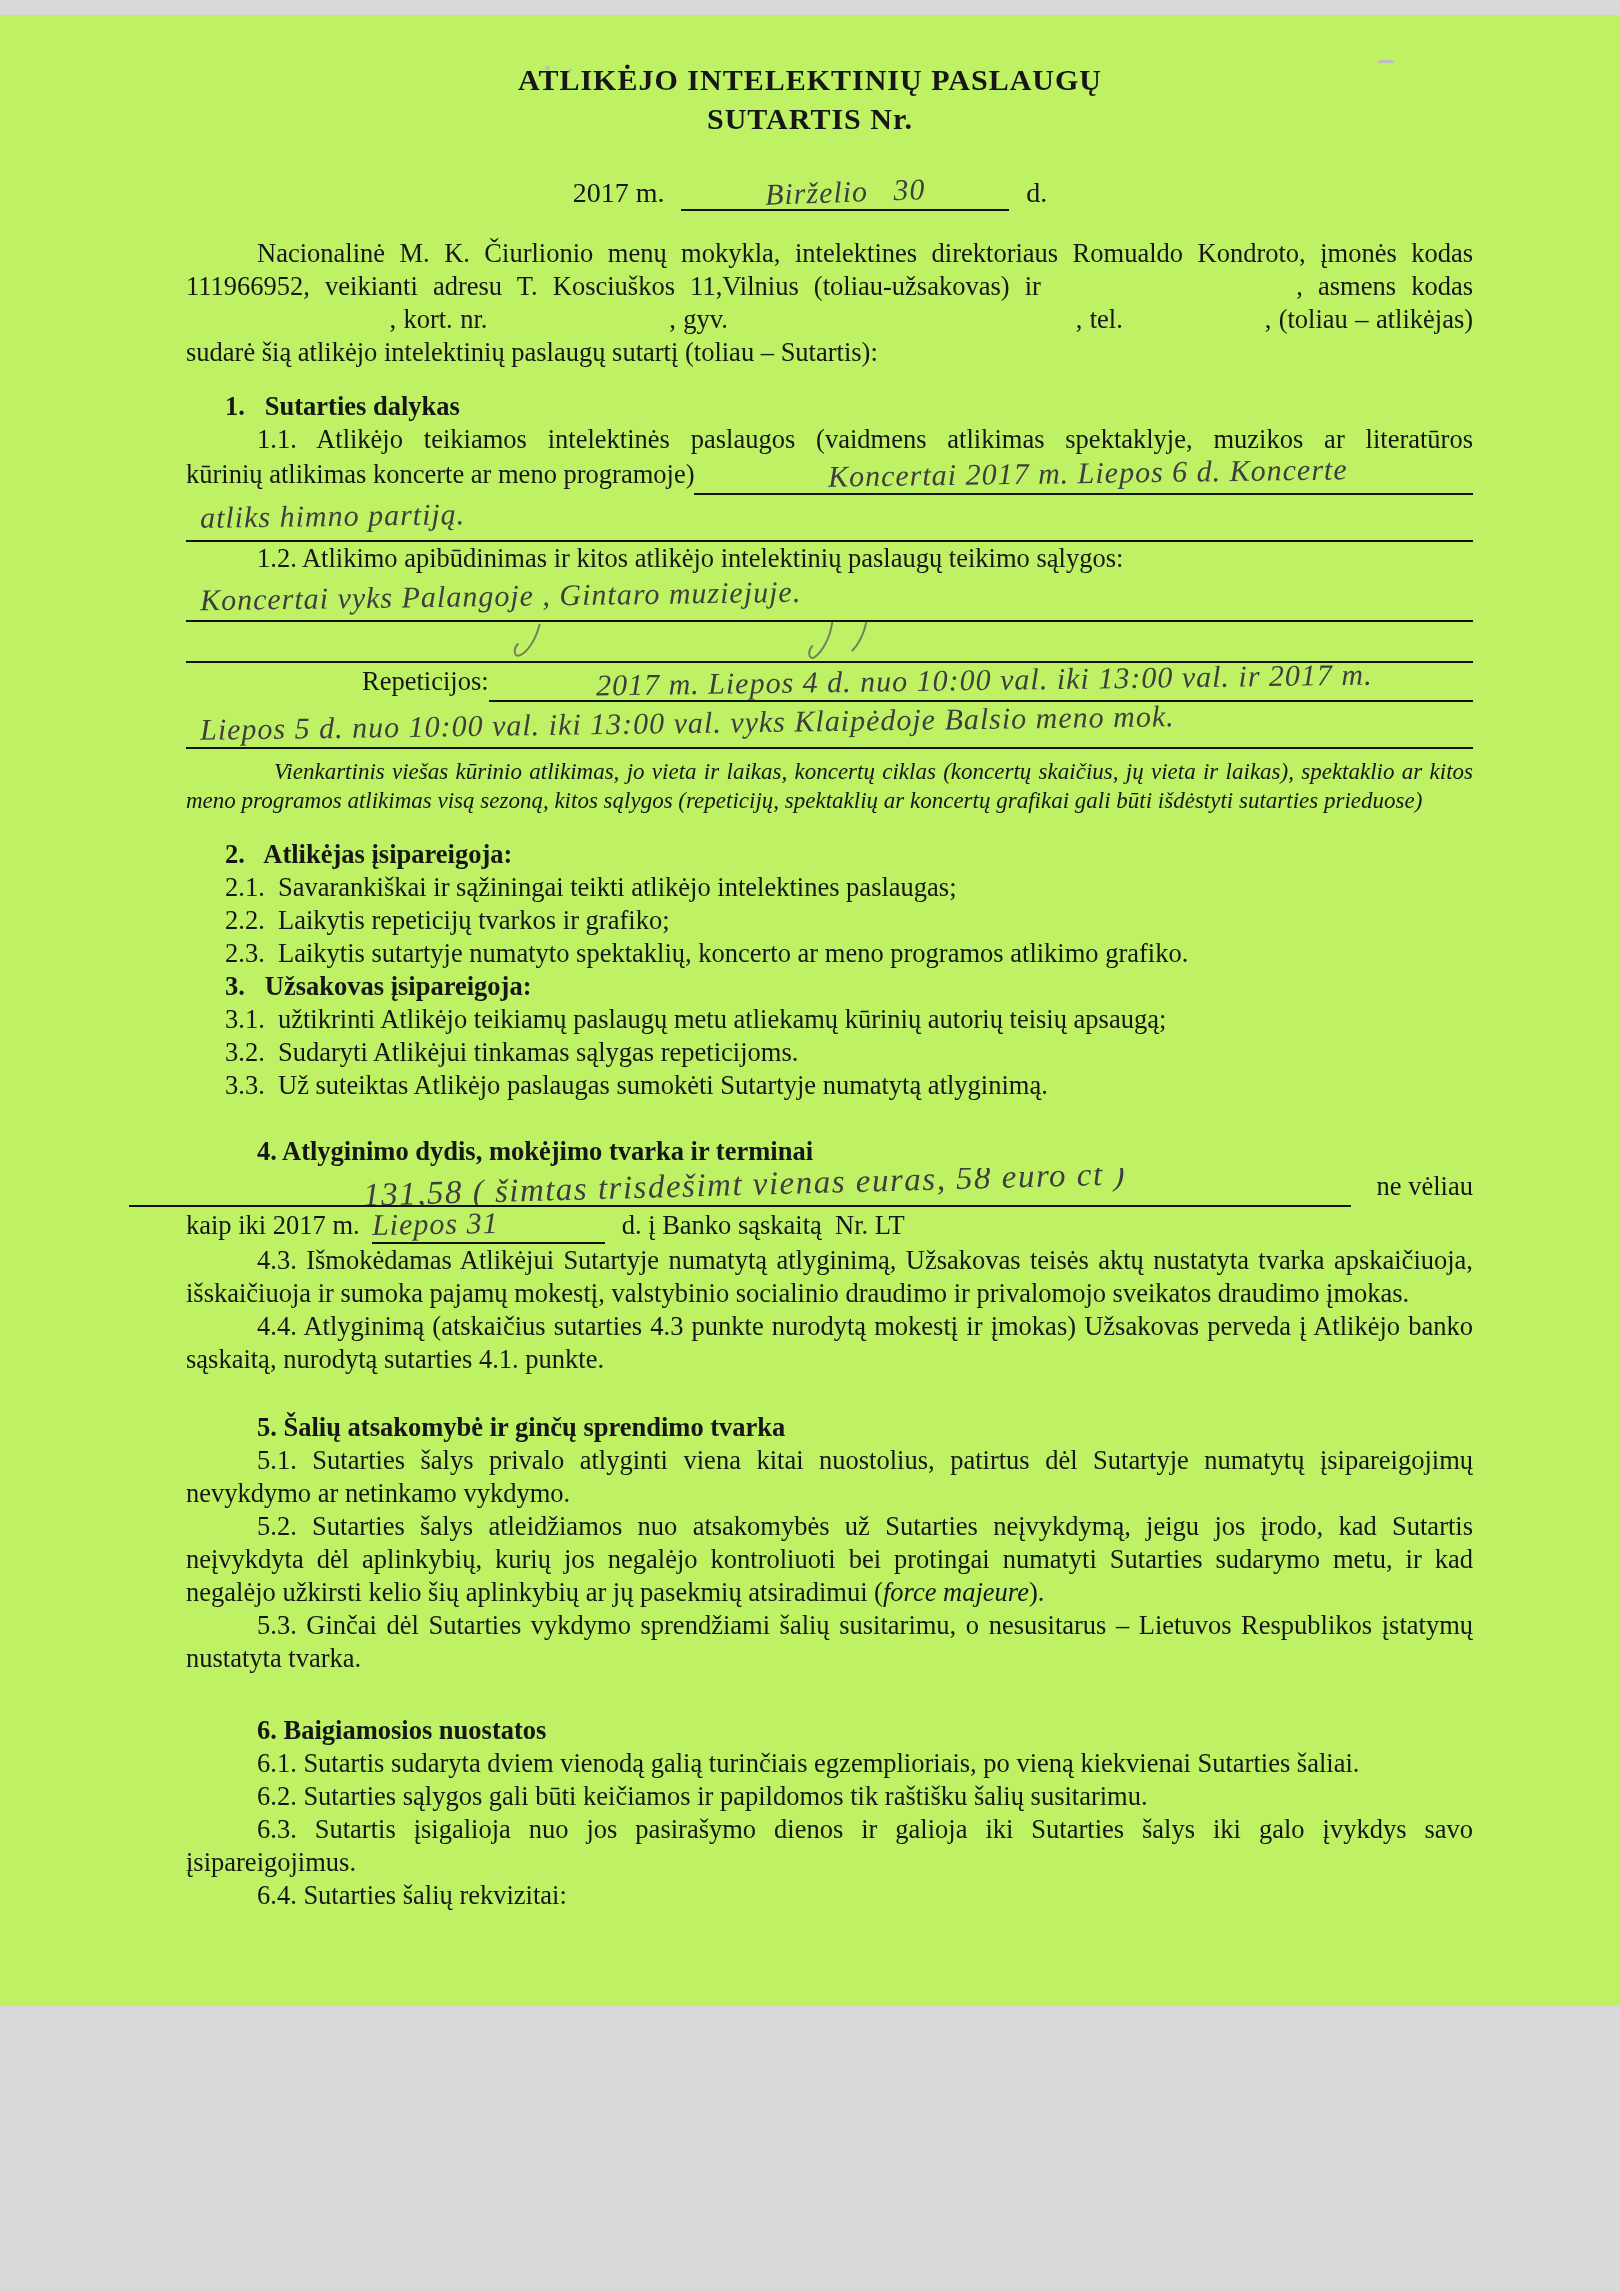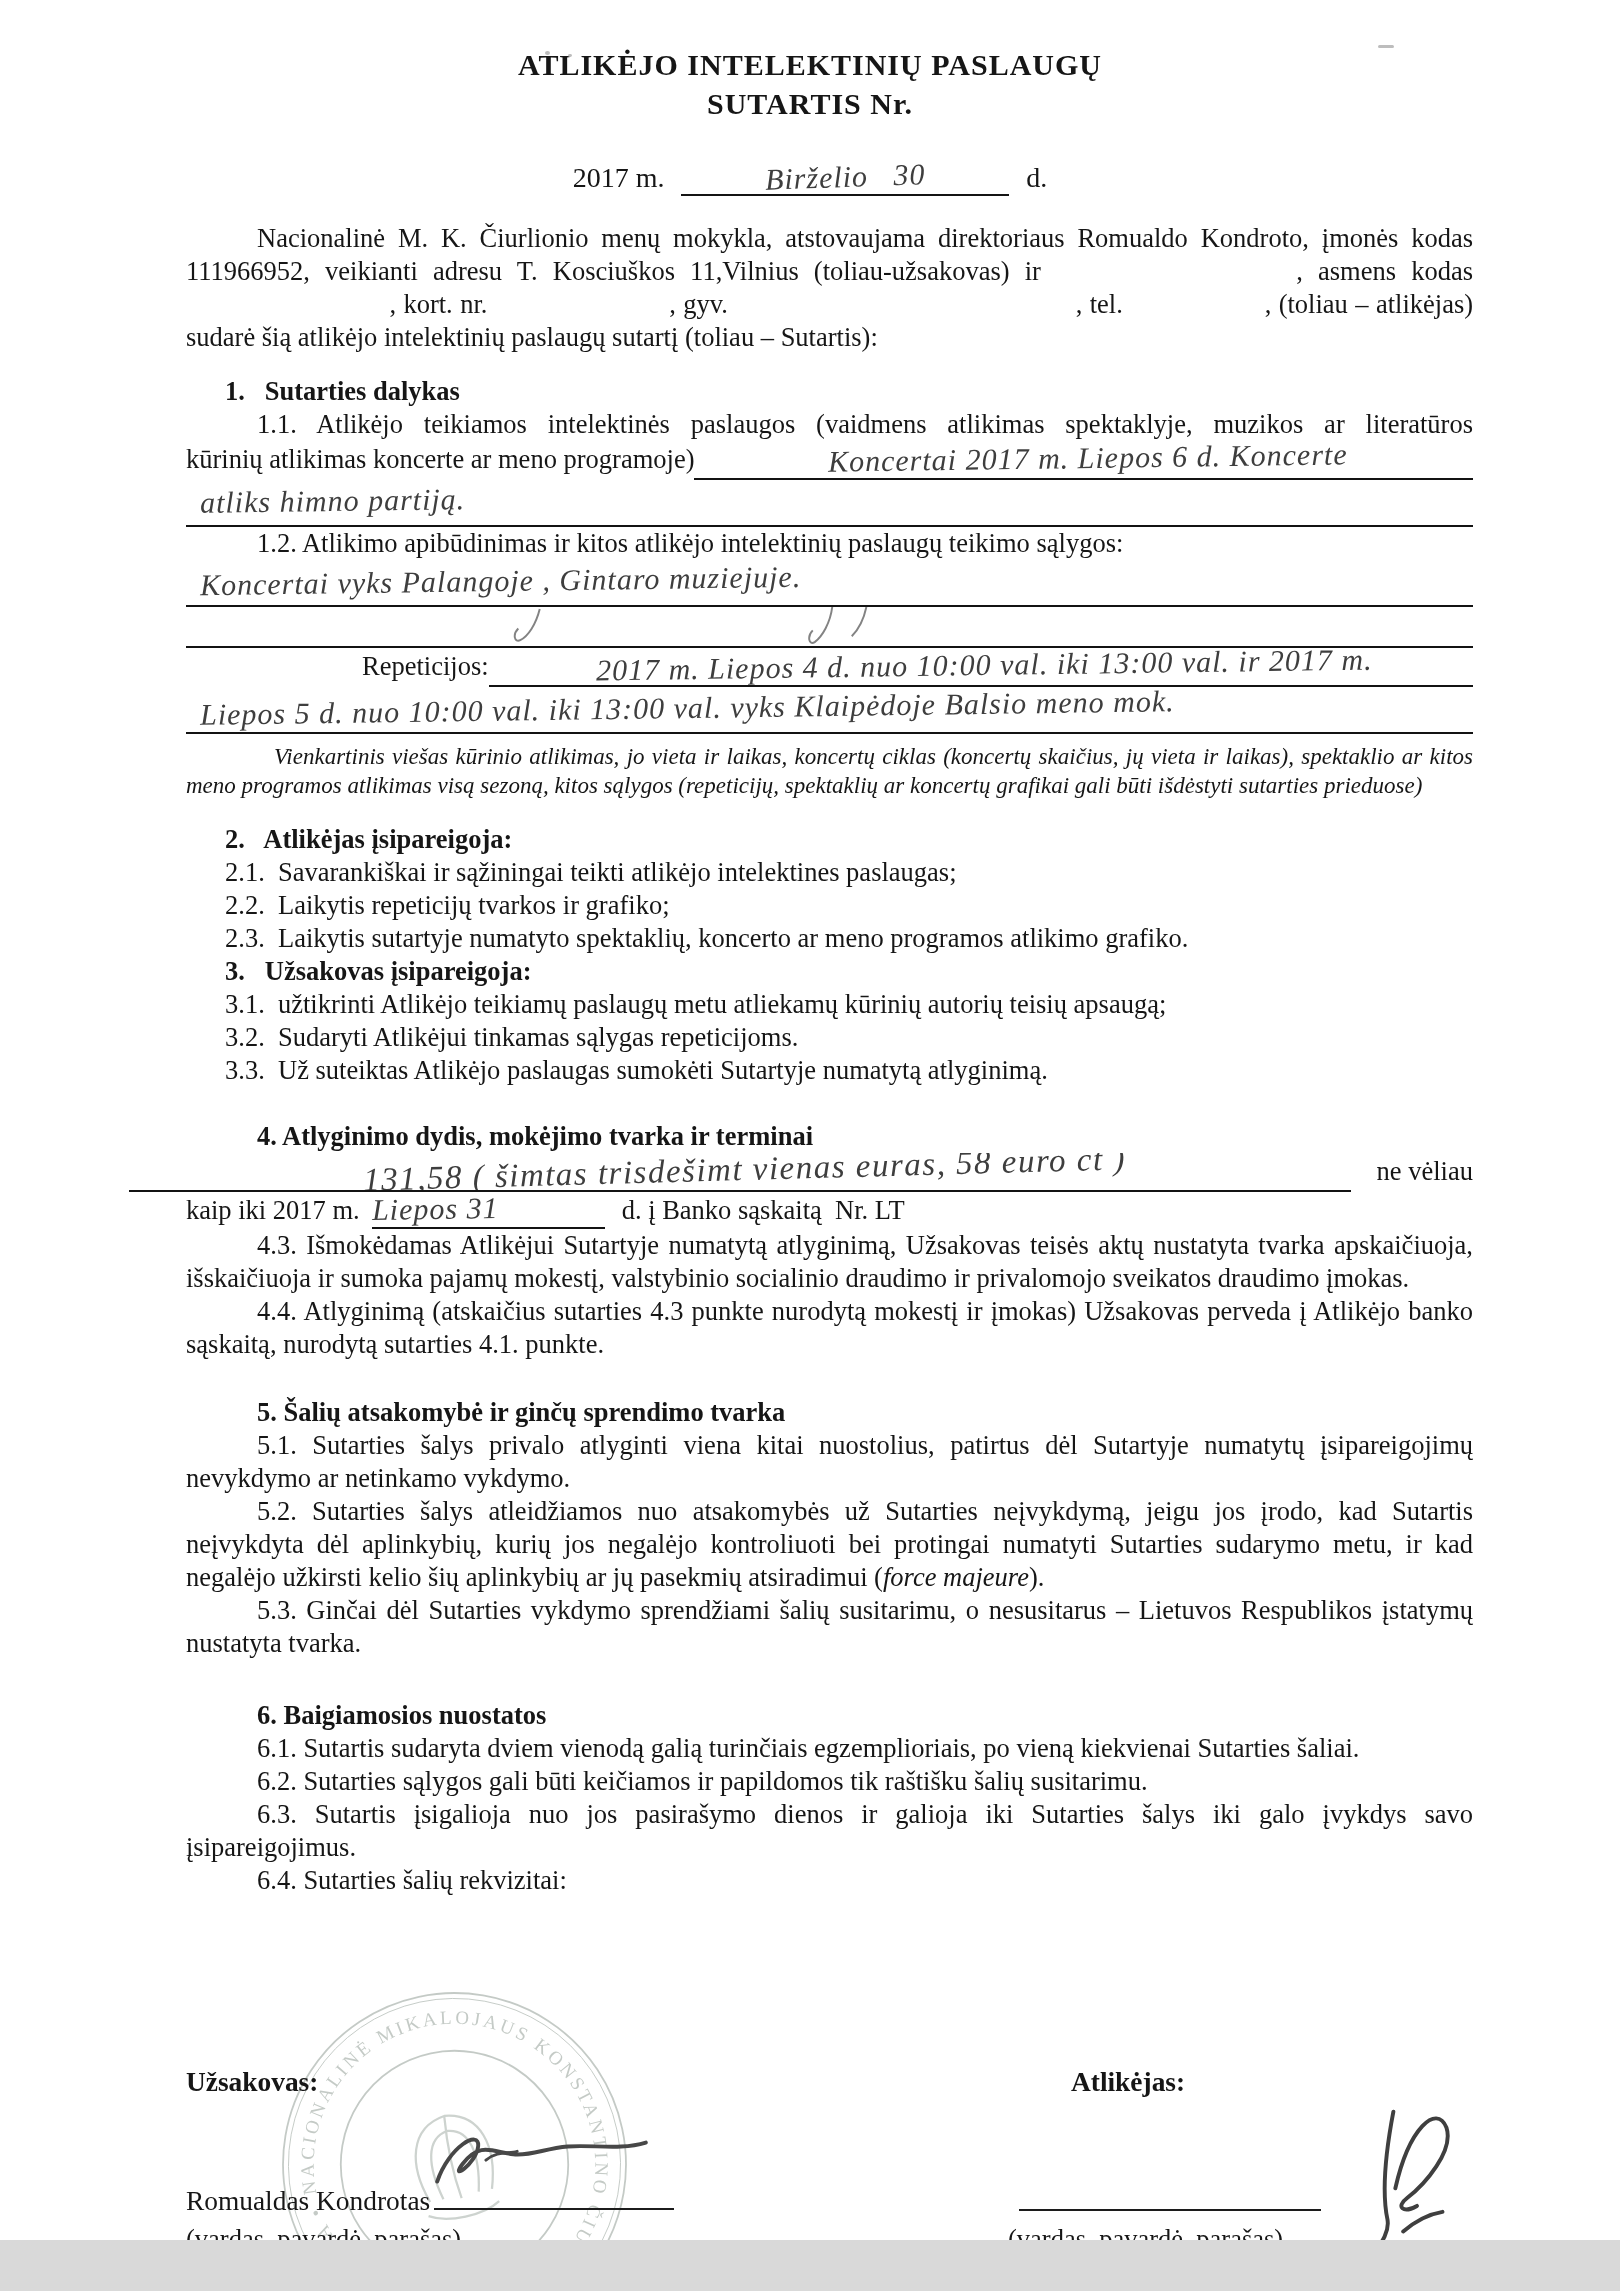--- a/index.html
+++ b/index.html
@@ -1,18 +1,18 @@
 <!DOCTYPE html>
 <html><head>
 <meta charset="utf-8">
 <style>
   html,body { margin:0; padding:0; background:#d9d9d9; }
   .page {
-    position:relative; width:1620px; height:2240px; margin:0 auto;
-    background:#ffffff; overflow:hidden;
+    position:relative; width:1620px; height:1991px; margin:15px auto;
+    background:#bef264; overflow:hidden;
     font-family:"Liberation Serif", serif; color:#161616;
     font-size:26.5px; line-height:33px;
   }
   .content { margin:0 147px 0 186px; position:relative; z-index:2; }
 
   .doc-title { padding-top:45px; text-align:center; font-weight:bold;
                font-size:30px; line-height:39px; letter-spacing:1px; }
 
   .date-row { margin-top:37px; text-align:center; font-size:28px; }
   .date-slot { display:inline-block; min-width:328px; border-bottom:2.9px solid #141414;
@@ -89,21 +89,21 @@
 
   <div class="date-row">
     <span>2017 m.</span>
     <span class="date-slot"><span class="hw date-hw">Birželio&nbsp;&nbsp;&nbsp;30</span></span>
     <span>d.</span>
   </div>
 
   <div class="content">
 
     <p class="jp ind intro">
-      <span>Nacionalinė M. K. Čiurlionio menų mokykla, atstovaujama direktoriaus Romualdo Kondroto, įmonės kodas 111966952, veikianti adresu T. Kosciuškos 11,Vilnius (toliau-užsakovas) ir</span>
+      <span>Nacionalinė M. K. Čiurlionio menų mokykla, intelektines direktoriaus Romualdo Kondroto, įmonės kodas 111966952, veikianti adresu T. Kosciuškos 11,Vilnius (toliau-užsakovas) ir</span>
       <span class="blank w230"></span>
       <span>, asmens kodas</span>
       <span class="blank w200"></span>
       <span>, kort. nr.</span>
       <span class="blank w170"></span>
       <span>, gyv.</span>
       <span class="blank w340"></span>
       <span>, tel.</span>
       <span class="blank w130"></span>
       <span>, (toliau – atlikėjas) sudarė šią atlikėjo intelektinių paslaugų sutartį (toliau – Sutartis):</span>

